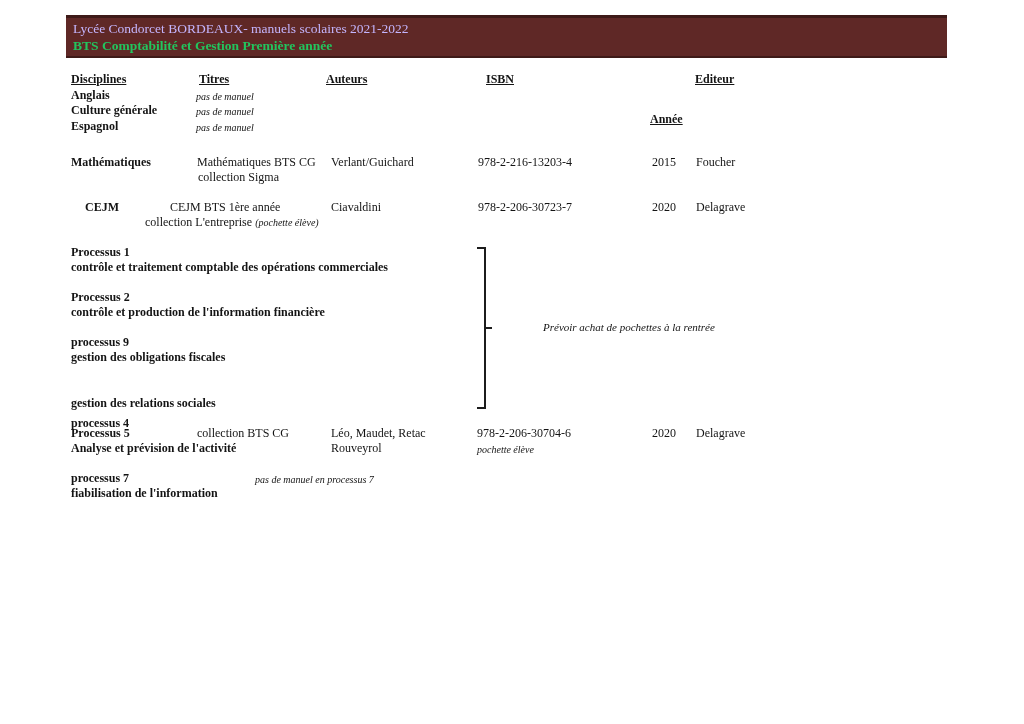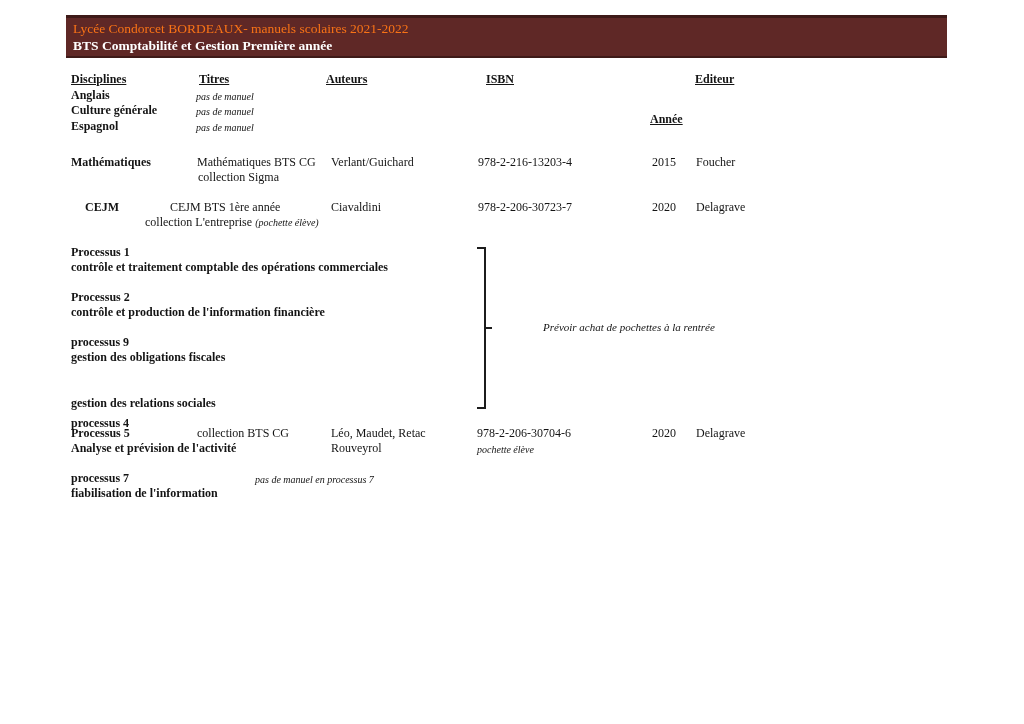--- a/index.html
+++ b/index.html
@@ -6,22 +6,22 @@
   .page{position:relative;width:1024px;height:724px;background:#ffffff;overflow:hidden;
         font-family:"Liberation Serif", serif;color:#141414;}
   .abs{position:absolute;white-space:nowrap;line-height:13px;font-size:12px;}
   .b{font-weight:bold;}
   .i{font-style:italic;}
   .sm{font-size:10px;}
   .hdr{font-weight:bold;text-decoration:underline;font-size:12px;}
   .banner{position:absolute;left:66px;top:15px;width:874px;height:36px;
           background:#5f2826;border-top:3px solid #3e1a18;border-bottom:2px solid #3e1a18;
           padding:2px 0 0 7px;}
-  .banner .l1{display:block;color:#f97316;font-size:13.5px;line-height:17px;}
-  .banner .l2{display:block;color:#ffffff;font-size:13.5px;line-height:17px;font-weight:bold;}
+  .banner .l1{display:block;color:#c4b5fd;font-size:13.5px;line-height:17px;}
+  .banner .l2{display:block;color:#22c55e;font-size:13.5px;line-height:17px;font-weight:bold;}
   .bracket{position:absolute;left:477px;top:247px;width:7px;height:158px;
            border-top:2px solid #1c1c1c;border-right:2px solid #1c1c1c;border-bottom:2px solid #1c1c1c;}
   .bracket-tick{position:absolute;left:485px;top:327px;width:7px;height:2px;background:#1c1c1c;}
 </style>
 </head>
 <body>
 
 <div class="page">
 
   <div class="banner" style="background: rgb(95, 40, 38);">

